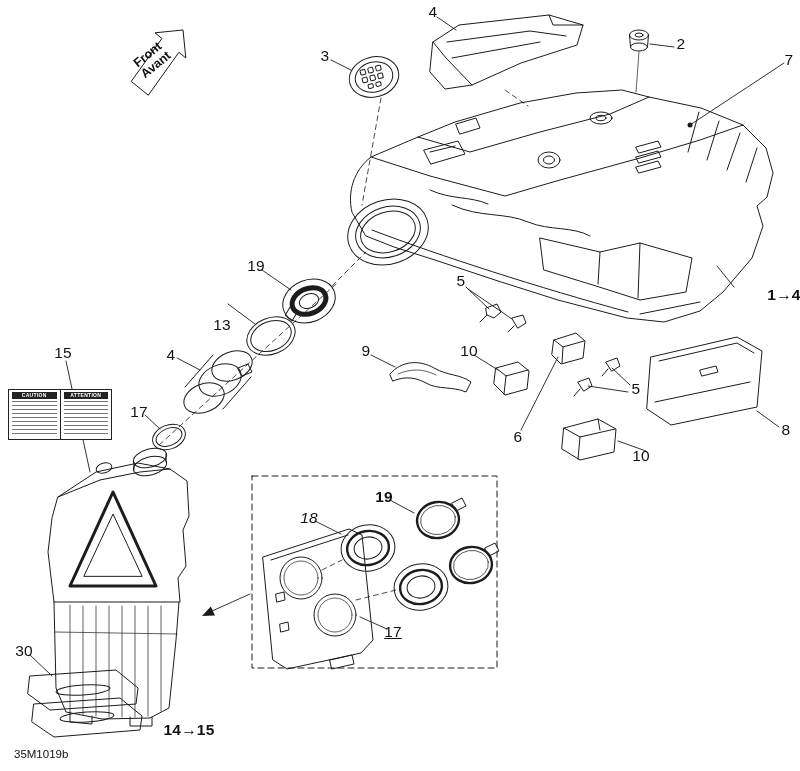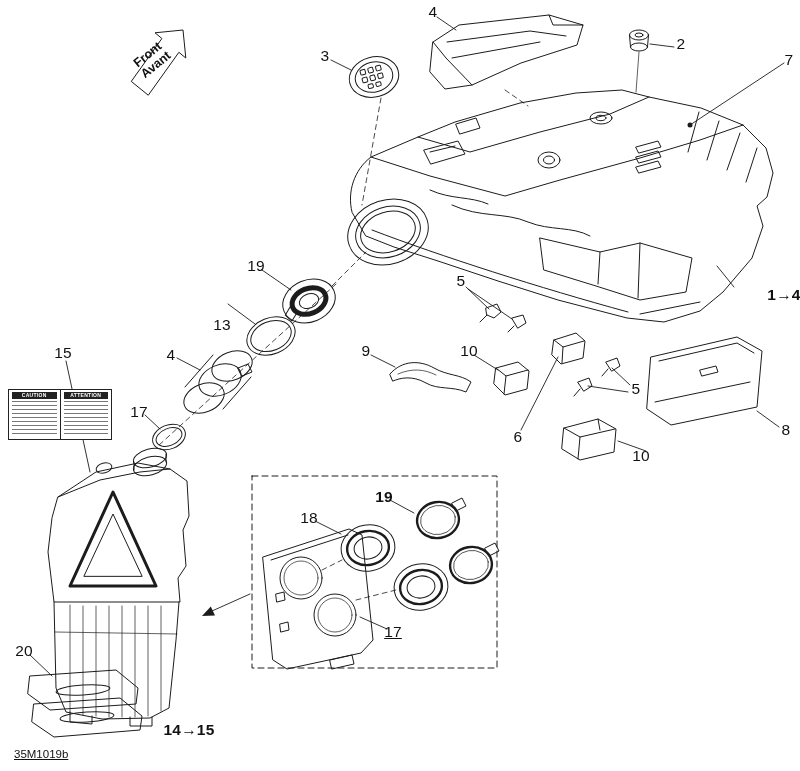--- a/index.html
+++ b/index.html
@@ -15,21 +15,21 @@
   .art .dash { stroke-dasharray:5 4; stroke-width:0.8; }
   .art .dashbox { stroke-dasharray:6 4; stroke-width:1; }
   .art .band { stroke-width:5; }
   .art .thick { stroke-width:2.4; }
   .art .xthick { stroke-width:3; }
   .callout { position:absolute; transform:translate(-50%,-50%); font-size:15.5px; font-weight:400;
              white-space:nowrap; color:#111; letter-spacing:0.2px; }
   .callout.arrowed { font-weight:700; }
   .front-text { position:absolute; left:124px; top:47px; width:56px; text-align:center;
                 transform:rotate(-39deg); font-weight:700; font-size:12.5px; line-height:13px; }
-  .code { position:absolute; left:14px; top:748px; font-size:11.5px;text-decoration:underline; }
+  .code { position:absolute; left:14px; top:748px; font-size:11.5px; }
   .warning { position:absolute; left:8px; top:389px; width:104px; height:51px;
              border:1px solid #222; background:#fff; display:flex; box-sizing:border-box; }
   .w-half { flex:1; padding:2px 3px 3px 3px; display:flex; flex-direction:column; box-sizing:border-box; }
   .w-half.first { border-right:1px solid #222; }
   .w-title { font-size:5px; line-height:7px; font-weight:700; text-align:center;
              background:#222; color:#fff; letter-spacing:0.3px; }
   .w-lines { flex:1; margin-top:2px;
              background:repeating-linear-gradient(to bottom, #777 0 1px, transparent 1px 4px); }
 </style>
 </head>
@@ -273,25 +273,25 @@
   <div class="callout" style="left:171px; top:355px;">4</div>
   <div class="callout" style="left:139px; top:412px;">17</div>
   <div class="callout" style="left:63px;  top:353px;">15</div>
   <div class="callout" style="left:366px; top:351px;">9</div>
   <div class="callout" style="left:461px; top:281px;">5</div>
   <div class="callout" style="left:636px; top:389px;">5</div>
   <div class="callout" style="left:469px; top:351px;">10</div>
   <div class="callout" style="left:641px; top:456px;">10</div>
   <div class="callout" style="left:518px; top:437px;">6</div>
   <div class="callout" style="left:786px; top:430px;">8</div>
-  <div class="callout" style="left:309px; top:518px;">18</div>
+  <div class="callout" style="left:309px; top:518px;font-style:italic;">18</div>
   <div class="callout" style="left:384px; top:497px;font-weight:bold;">19</div>
   <div class="callout" style="left:393px; top:632px;text-decoration:underline;">17</div>
   <div class="callout arrowed" style="left:189px; top:730px;text-align:center;">14→15</div>
-  <div class="callout" style="left:24px;  top:651px;">20</div>
+  <div class="callout" style="left:24px;  top:651px;">30</div>
 
   <div class="warning">
     <div class="w-half first">
       <div class="w-title">CAUTION</div>
       <div class="w-lines"></div>
     </div>
     <div class="w-half">
       <div class="w-title">ATTENTION</div>
       <div class="w-lines"></div>
     </div>

